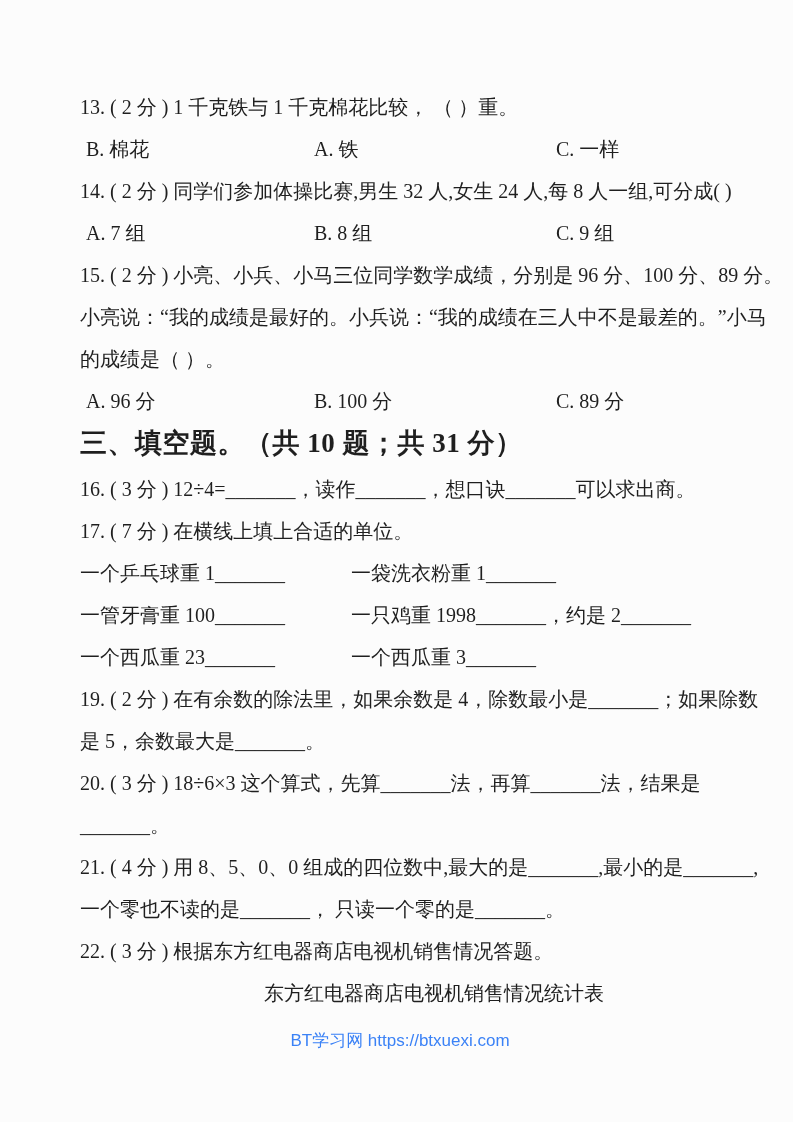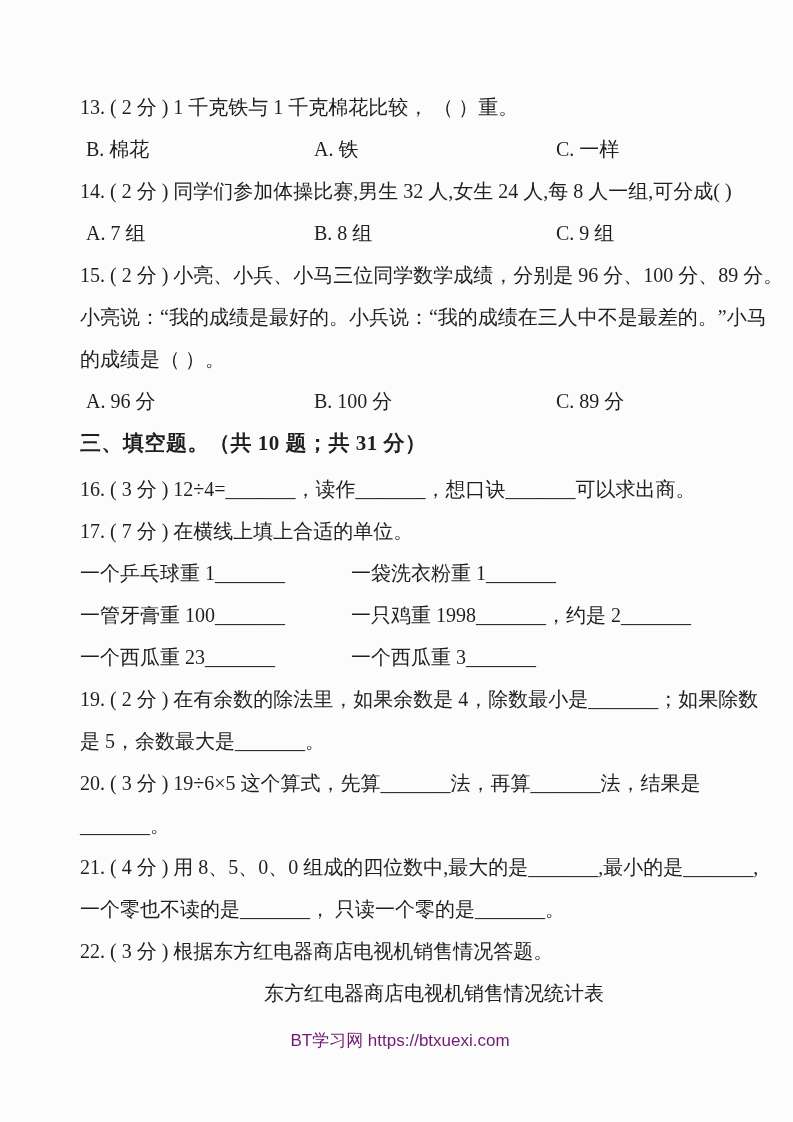--- a/index.html
+++ b/index.html
@@ -25,32 +25,32 @@
     display:grid;
     grid-template-columns:228px 242px auto;
     padding-left:6px;
   }
   .units {
     display:grid;
     grid-template-columns:271px auto;
   }
   .sec-header {
     font-weight:bold;
-    font-size:21px;
+    font-size:27px;
     letter-spacing:0.5px;
   }
   .q16-line { margin-top:4px;font-family:Liberation Serif, serif; }
   .table-title {
     text-align:center;
     padding-left:68px;
   }
   .footer {
     margin-top:6px;
     text-align:center;
-    color:#701a75;
+    color:#3b82f6;
     font-family:"Liberation Sans","DejaVu Sans",sans-serif;
     font-size:17px;
     height:42px; line-height:42px;
     white-space:nowrap;
   }
 </style>
 </head>
 <body>
 
 <div class="page">
@@ -94,21 +94,21 @@
     </div>
     <div class="line units">
       <span>一个西瓜重 23_______</span>
       <span>一个西瓜重 3_______</span>
     </div>
 
 
     <div class="line">19. ( 2 分 )  在有余数的除法里，如果余数是 4，除数最小是_______；如果除数</div>
     <div class="line">是 5，余数最大是_______。</div>
 
-    <div class="line">20. ( 3 分 ) 19÷6×5 这个算式，先算_______法，再算_______法，结果是</div>
+    <div class="line">20. ( 3 分 ) 18÷6×3 这个算式，先算_______法，再算_______法，结果是</div>
     <div class="line">_______。</div>
 
     <div class="line">21. ( 4 分 )  用 8、5、0、0 组成的四位数中,最大的是_______,最小的是_______,</div>
     <div class="line">一个零也不读的是_______， 只读一个零的是_______。</div>
 
     <div class="line">22. ( 3 分 )  根据东方红电器商店电视机销售情况答题。</div>
 
     <div class="line table-title">东方红电器商店电视机销售情况统计表</div>
 
     <div class="footer">BT学习网 https://btxuexi.com</div>

